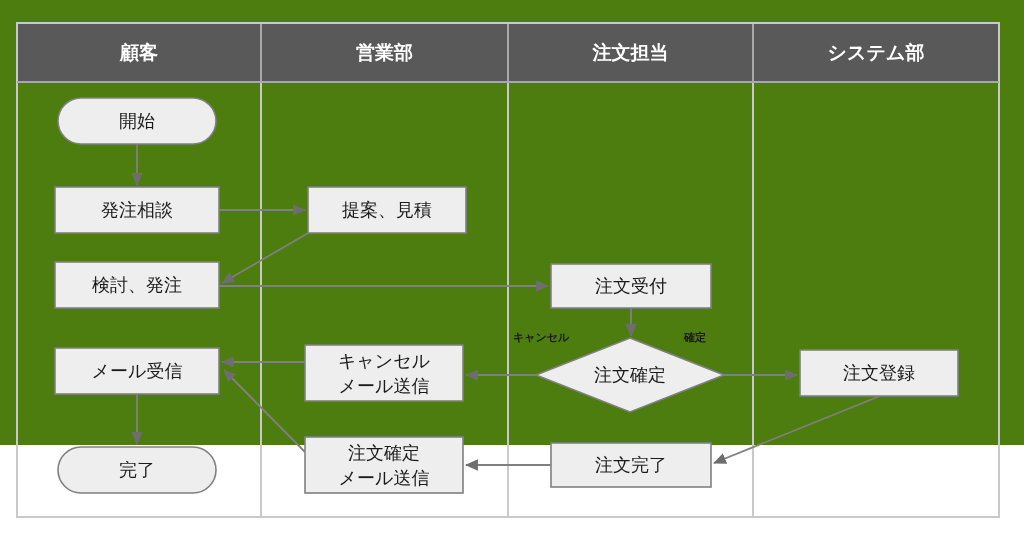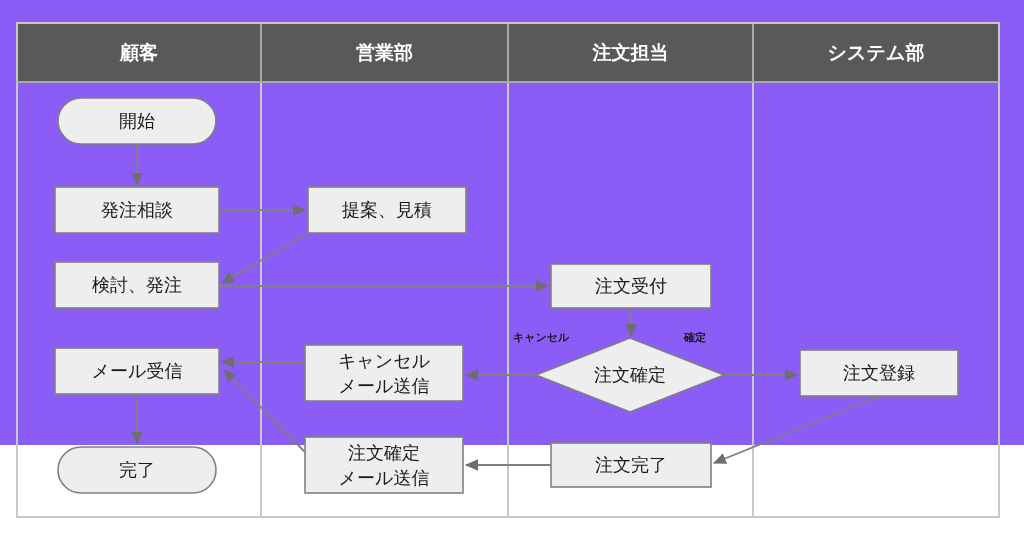--- a/index.html
+++ b/index.html
@@ -11,21 +11,21 @@
   body {
     width: 1024px;
     height: 537px;
     font-family: "DejaVu Sans", "Liberation Sans", sans-serif;
     overflow: hidden;
   }
   #canvas {
     position: relative;
     width: 1024px;
     height: 445px;
-    background: #8b5cf6;
+    background: #4d7c0f;
   }
   #svg-layer {
     position: absolute;
     left: 0;
     top: 0;
     width: 1024px;
     height: 537px;
   }
   .lane-header-text {
     font-size: 19px;

